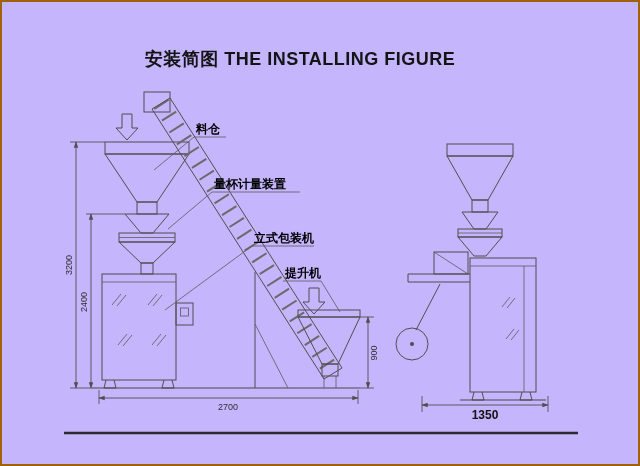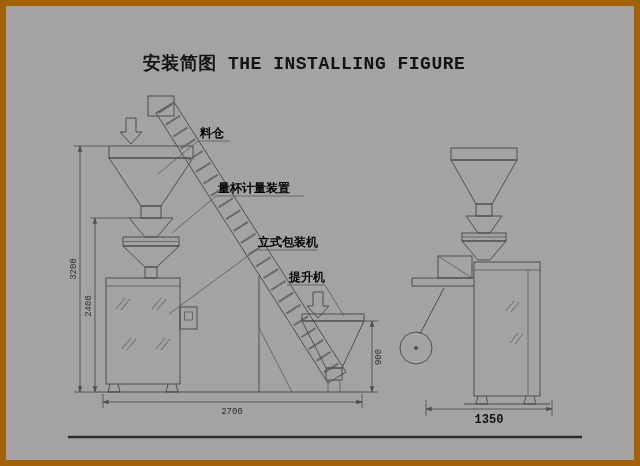--- a/index.html
+++ b/index.html
@@ -1,19 +1,19 @@
 <!DOCTYPE html>
 <html><head>
 <meta charset="utf-8">
 <style>
   html,body{margin:0;padding:0;background:#ffffff;}
   .page{
     width:640px;height:466px;box-sizing:border-box;
-    border:6px solid #a16207;background:#a3a3a3;position:relative;
-    font-family:Liberation Mono, monospace;
+    border:2px solid #a16207;background:#c4b5fd;position:relative;
+    font-family:Liberation Sans, sans-serif;
     overflow:hidden;
   }
   svg{display:block;}
   
   .ln{stroke:#4f4f4f;fill:none;stroke-width:1;}
   .ln-thin{stroke:#5a5a5a;fill:none;stroke-width:0.8;}
   .rung{stroke:#6a6a6a;fill:none;stroke-width:17;stroke-dasharray:2 12;}
   .dln{stroke:#565656;fill:none;stroke-width:0.9;}
   .dim{stroke:#4f4f4f;fill:none;stroke-width:0.9;marker-start:url(#arr);marker-end:url(#arr);}
   .ground{stroke:#4a4a4a;fill:none;stroke-width:1.2;}

